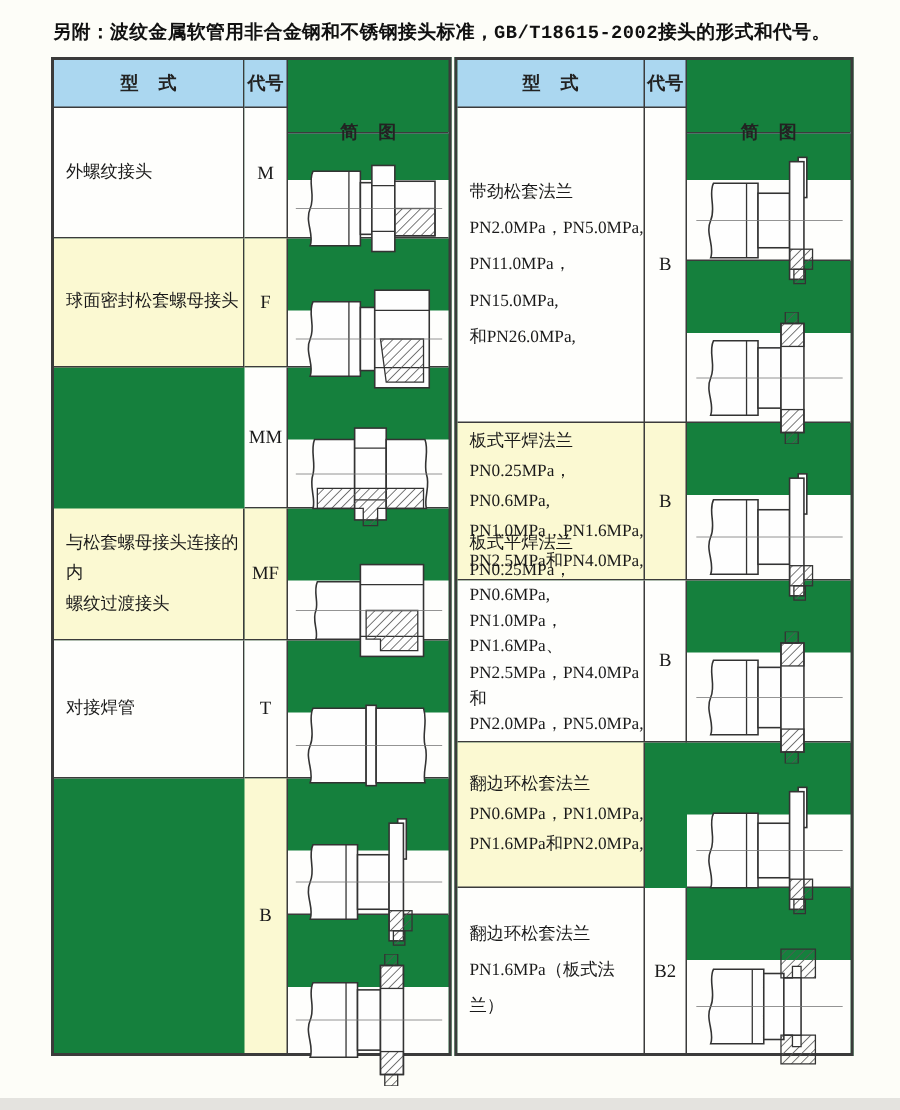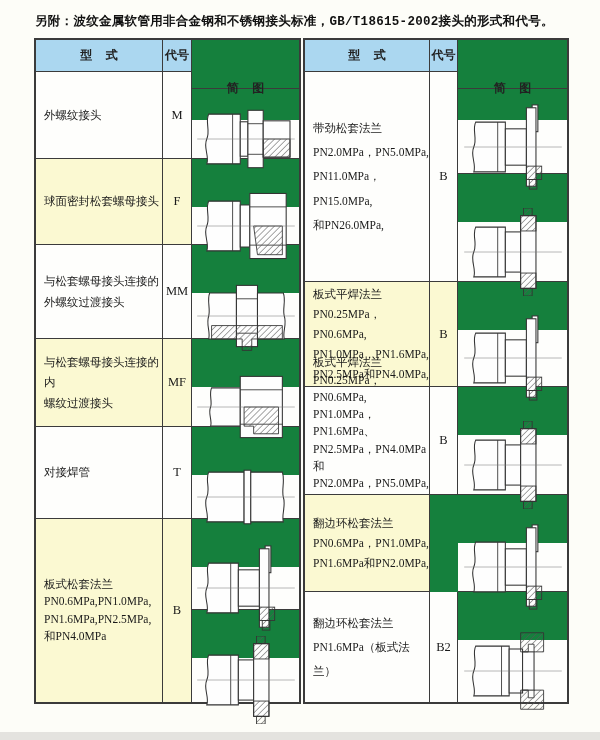--- a/index.html
+++ b/index.html
@@ -101,22 +101,20 @@
           <line x1="38" y1="20" x2="38" y2="72" stroke="#333" stroke-width="0.9" fill="none"></line>
           <rect x="46" y="24" width="10" height="44" stroke="#333" stroke-width="1.1" fill="#fefefe"></rect>
           <rect x="56" y="12" width="38" height="68" stroke="#333" stroke-width="1.1" fill="#fefefe"></rect>
           <line x1="56" y1="26" x2="94" y2="26" stroke="#333" stroke-width="0.9" fill="none"></line>
           <line x1="56" y1="66" x2="94" y2="66" stroke="#333" stroke-width="0.9" fill="none"></line>
           <path d="M60 46 H90 V76 H64 Z" fill="url(#h1)" stroke="#333" stroke-width="0.9"></path>
           <line x1="1" y1="46" x2="103" y2="46" stroke="#777" stroke-width="0.55"></line>
         </svg>
       </div>
 
-    <div class="cell type" style="grid-area:4/1">与松套螺母接头连接的
-外螺纹过渡接头</div>
     <div class="cell code" style="grid-area:4/2">MM</div>
     <div class="cell diag nr" style="grid-area:4/3">
         <svg viewBox="0 0 104 92" width="100" height="88">
           <defs>
             <pattern id="h2" patternUnits="userSpaceOnUse" width="4.5" height="4.5" patternTransform="rotate(45)">
               <line x1="0" y1="0" x2="0" y2="4.5" stroke="#555" stroke-width="1.1"></line>
             </pattern>
           </defs>
           <path d="M42 22 H14 C11 30 15 38 13 46 C10 55 15 62 13 70 H42 Z" stroke="#333" stroke-width="1.1" fill="#fefefe"></path>
           <rect x="42" y="14" width="22" height="64" stroke="#333" stroke-width="1.1" fill="#fefefe"></rect>
@@ -156,24 +154,20 @@
               <line x1="0" y1="0" x2="0" y2="4.5" stroke="#555" stroke-width="1.1"></line>
             </pattern>
           </defs>
           <path d="M50 20 H13 C9 28 15 37 11 46 C7 55 14 64 11 72 H50 Z" stroke="#333" stroke-width="1.1" fill="#fefefe"></path>
           <rect x="50" y="18" width="7" height="56" stroke="#333" stroke-width="1.1" fill="#fefefe"></rect>
           <path d="M57 20 H90 C93 29 89 38 91 46 C94 55 89 64 91 72 H57 Z" stroke="#333" stroke-width="1.1" fill="#fefefe"></path>
           <line x1="1" y1="46" x2="103" y2="46" stroke="#777" stroke-width="0.55"></line>
         </svg>
       </div>
 
-    <div class="cell type hl lh-sm nb" style="grid-row:7/9;grid-column:1">板式松套法兰
-PN0.6MPa,PN1.0MPa,
-PN1.6MPa,PN2.5MPa,
-和PN4.0MPa</div>
     <div class="cell code hl nb" style="grid-row:7/9;grid-column:2">B</div>
     <div class="cell diag nr" style="grid-area:7/3">
         <svg viewBox="0 0 104 92" width="100" height="88">
           <defs>
             <pattern id="h5" patternUnits="userSpaceOnUse" width="4.5" height="4.5" patternTransform="rotate(45)">
               <line x1="0" y1="0" x2="0" y2="4.5" stroke="#555" stroke-width="1.1"></line>
             </pattern>
           </defs>
           <path d="M44 20 H13 C9 28 15 37 11 46 C7 55 14 64 11 72 H44 Z" stroke="#333" stroke-width="1.1" fill="#fefefe"></path>
           <line x1="36" y1="20" x2="36" y2="72" stroke="#333" stroke-width="0.9" fill="none"></line>

